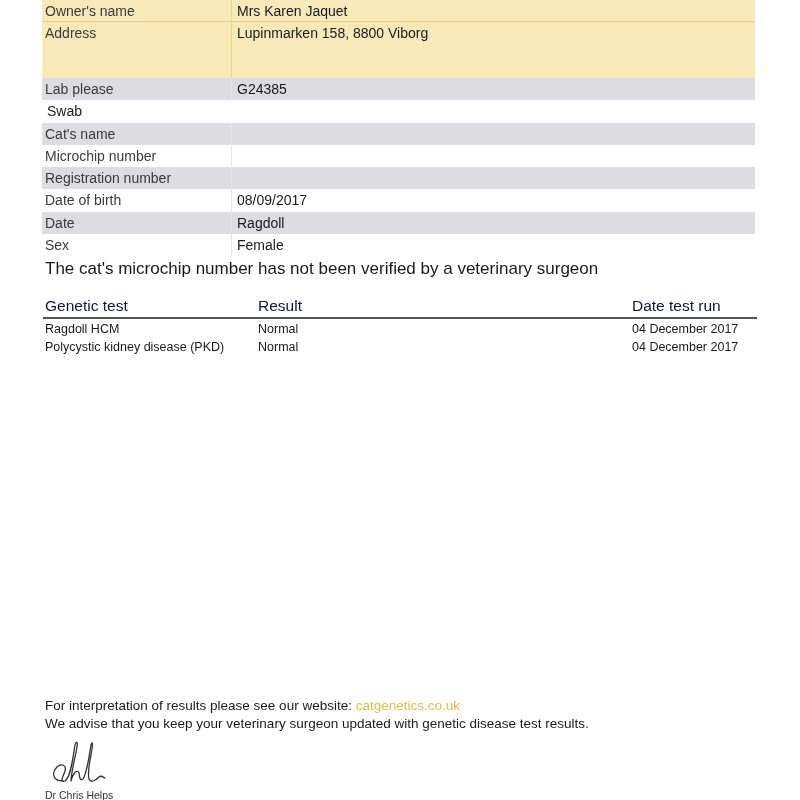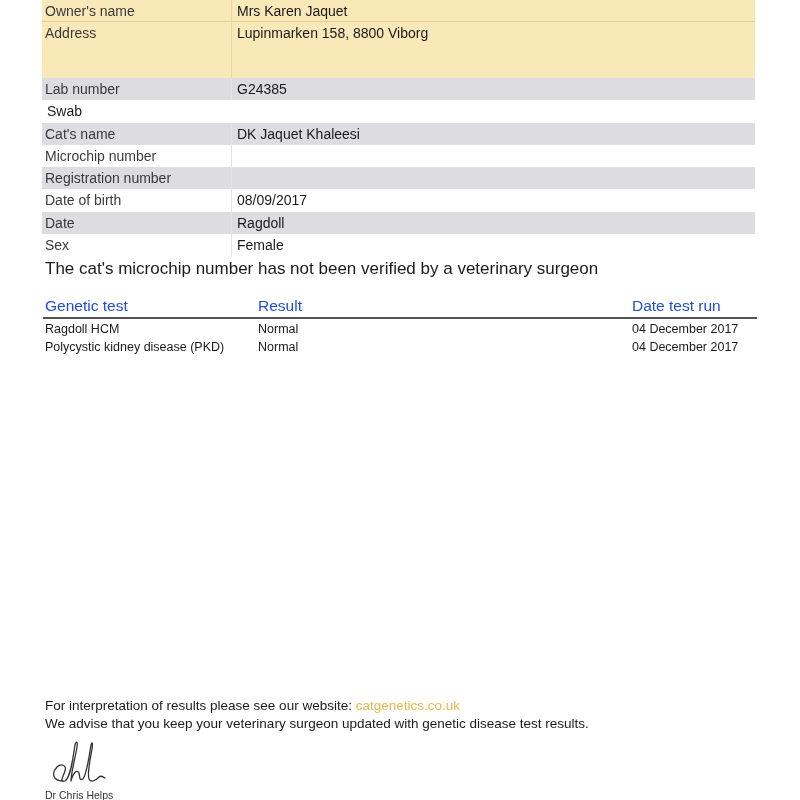--- a/index.html
+++ b/index.html
@@ -61,21 +61,21 @@
       left: 43px;
       top: 296px;
       width: 714px;
     }
     .tests-header {
       display: flex;
       font-size: 15.5px;
       line-height: 20px;
       padding-bottom: 1px;
       border-bottom: 2px solid #555555;
-      color: #1d4ed8;
+      color: #0f172a;
     }
     .tests-row {
       display: flex;
       font-size: 12.5px;
       line-height: 18px;
       color: #1a1a1a;
     }
     .col-test { width: 215px; padding-left: 2px; box-sizing: border-box; }
     .col-result { width: 374px; }
     .col-date { flex: 1; }
@@ -113,29 +113,28 @@
 <div class="info-table">
   <div class="info-row row-yellow row-owner">
     <div class="label">Owner's name</div>
     <div class="value">Mrs Karen Jaquet</div>
   </div>
   <div class="info-row row-yellow row-address">
     <div class="label">Address</div>
     <div class="value">Lupinmarken 158, 8800 Viborg</div>
   </div>
   <div class="info-row row-grey row-std">
-    <div class="label">Lab number</div>
+    <div class="label">Lab please</div>
     <div class="value">G24385</div>
   </div>
   <div class="info-row row-white row-std">
     <div class="value">Swab</div>
   </div>
   <div class="info-row row-grey row-std">
     <div class="label">Cat's name</div>
-    <div class="value">DK Jaquet Khaleesi</div>
   </div>
   <div class="info-row row-white row-std">
     <div class="label">Microchip number</div>
     <div class="value"></div>
   </div>
   <div class="info-row row-grey row-std">
     <div class="label">Registration number</div>
     <div class="value"></div>
   </div>
   <div class="info-row row-white row-std">

